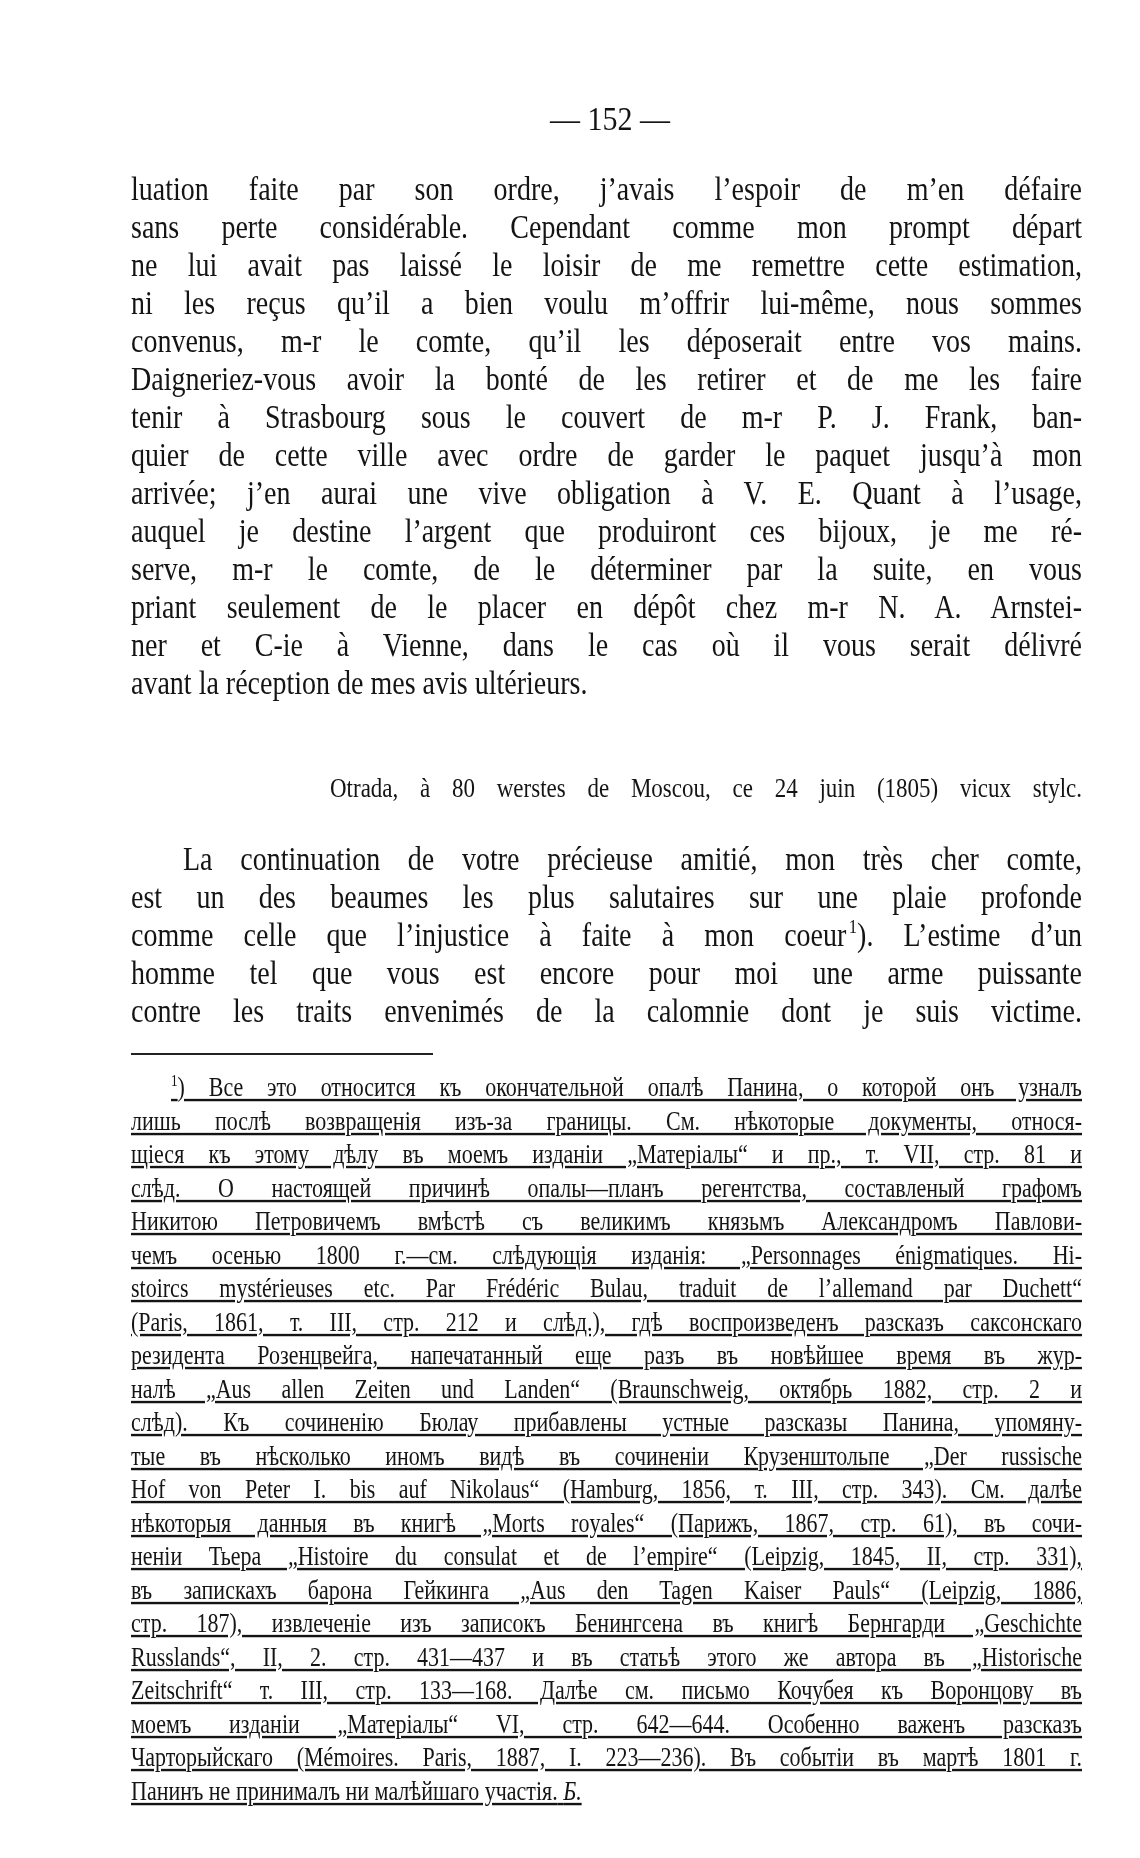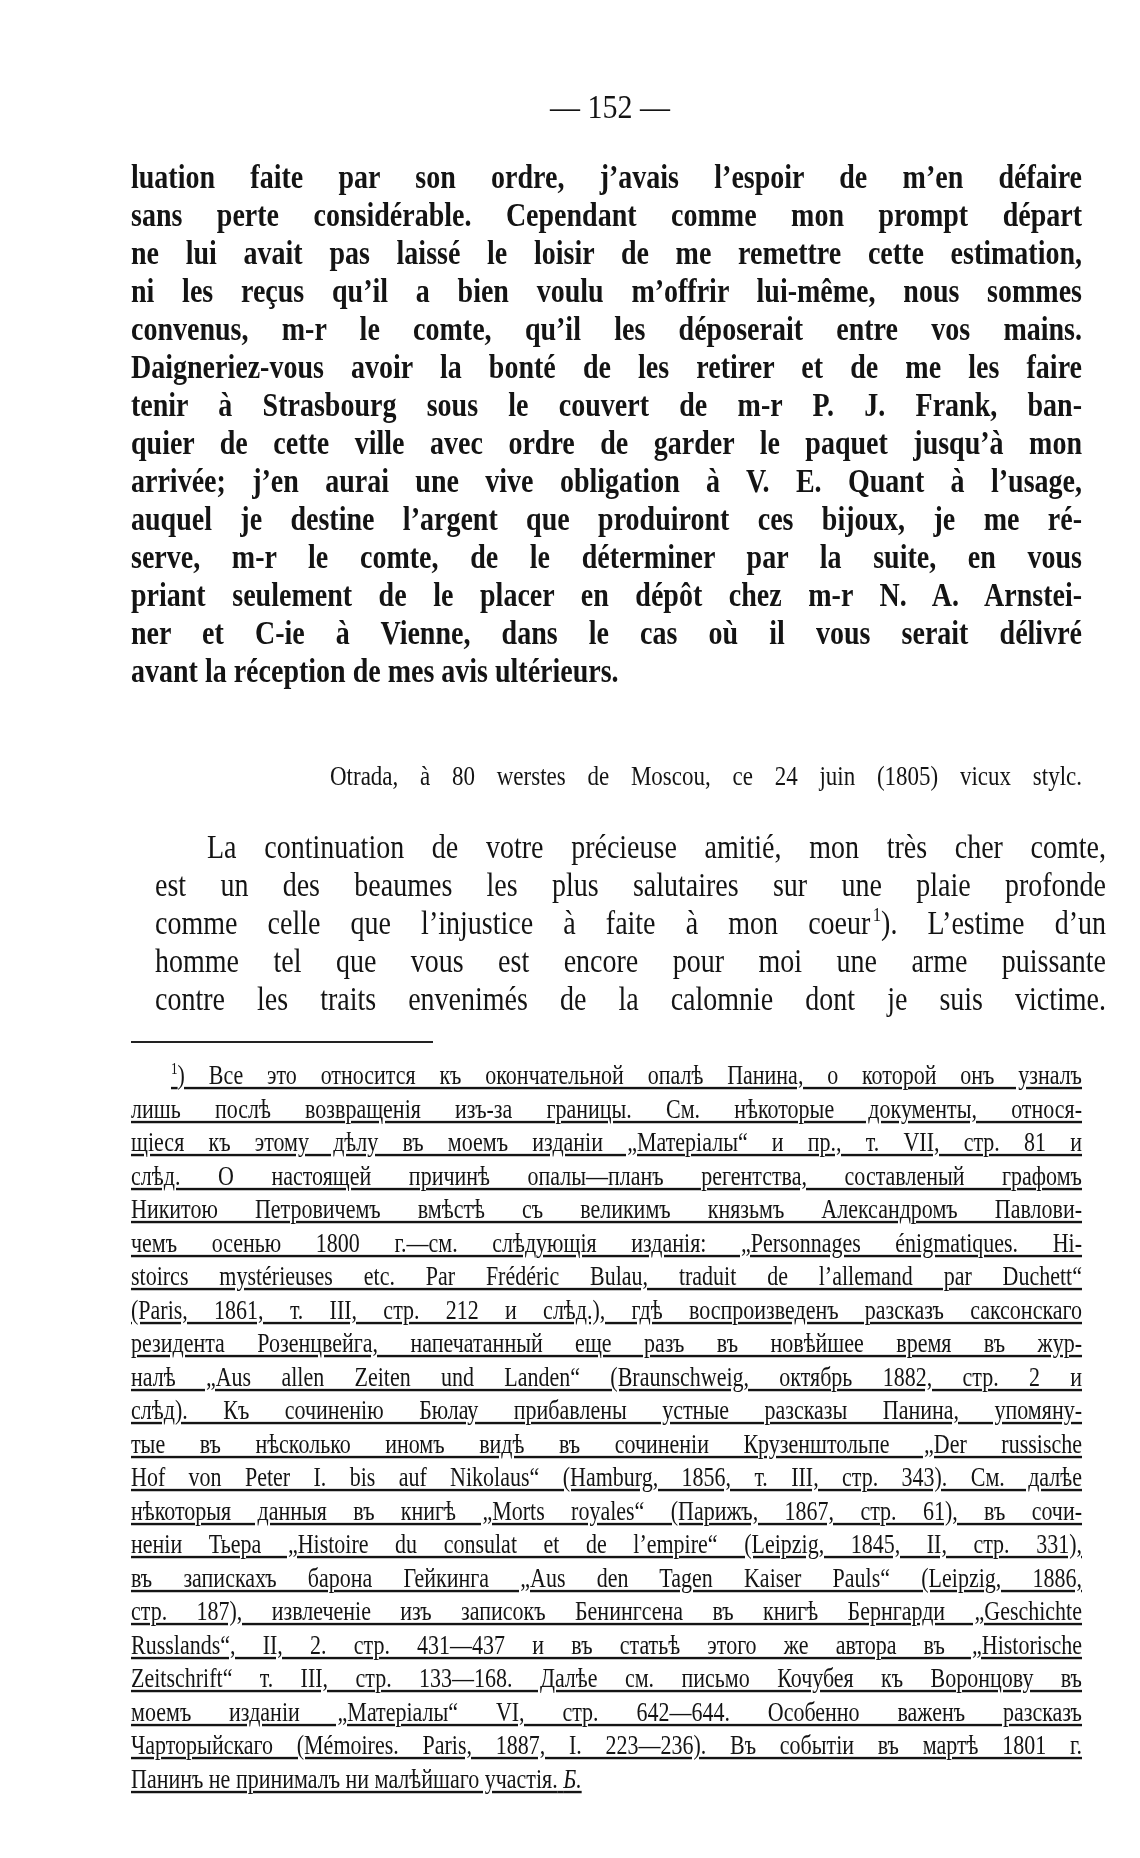--- a/index.html
+++ b/index.html
@@ -1,17 +1,17 @@
 <!DOCTYPE html>
 <html><head>
 <meta charset="utf-8">
 <style>
   html, body { margin: 0; padding: 0; background: #ffffff; }
   body { width: 1140px; height: 1858px; position: relative; overflow: hidden; color: #141414; }
-  .page { position: absolute; left: 0; top: 4px; width: 1140px; height: 1318px; background: #ffffff; }
+  .page { position: absolute; left: 0; top: 16px; width: 1140px; height: 1318px; background: #ffffff; }
   .page-number {
     position: absolute; left: 520px; top: 82px; width: 180px; text-align: center;
     font-family: "Liberation Serif", "DejaVu Serif", serif; font-size: 30px; line-height: 40px;
     transform: scaleY(1.15);
   }
   .block { position: absolute; left: 131px; width: 951px; }
   .line {
     display: block; width: 951px; white-space: nowrap; overflow: visible;
     font-family: "Liberation Serif", "DejaVu Serif", serif;
     text-align: justify; text-align-last: justify;
@@ -30,40 +30,40 @@
   sup { font-size: 0.6em; line-height: 0; vertical-align: super; }
   .ital { font-style: italic; }
 </style>
 </head>
 <body>
 
 <div class="page">
 
   <div class="page-number">— 152 —</div>
 
-  <div class="block body" style="top:154px;font-weight:bold;">
+  <div class="block body" style="top:154px;">
     <div class="line">luation faite par son ordre, j’avais l’espoir de m’en défaire</div>
     <div class="line">sans perte considérable. Cependant comme mon prompt départ</div>
     <div class="line">ne lui avait pas laissé le loisir de me remettre cette estimation,</div>
     <div class="line">ni les reçus qu’il a bien voulu m’offrir lui-même, nous sommes</div>
     <div class="line">convenus, m-r le comte, qu’il les déposerait entre vos mains.</div>
     <div class="line">Daigneriez-vous avoir la bonté de les retirer et de me les faire</div>
     <div class="line">tenir à Strasbourg sous le couvert de m-r P. J. Frank, ban-</div>
     <div class="line">quier de cette ville avec ordre de garder le paquet jusqu’à mon</div>
     <div class="line">arrivée; j’en aurai une vive obligation à V. E. Quant à l’usage,</div>
     <div class="line">auquel je destine l’argent que produiront ces bijoux, je me ré-</div>
     <div class="line">serve, m-r le comte, de le déterminer par la suite, en vous</div>
     <div class="line">priant seulement de le placer en dépôt chez m-r N. A. Arnstei-</div>
     <div class="line">ner et C-ie à Vienne, dans le cas où il vous serait délivré</div>
     <div class="line last">avant la réception de mes avis ultérieurs.</div>
   </div>
 
   <div class="dateline">Otrada, à 80 werstes de Moscou, ce 24 juin (1805) vicux stylc.</div>
 
-  <div class="block body" style="top:824px;margin-left:24px;">
+  <div class="block body" style="top:824px;">
     <div class="line indent">La continuation de votre précieuse amitié, mon très cher comte,</div>
     <div class="line">est un des beaumes les plus salutaires sur une plaie profonde</div>
     <div class="line"><span>comme celle que l’injustice à faite à mon coeur</span> <sup>1</sup><span>). L’estime d’un</span></div>
     <div class="line">homme tel que vous est encore pour moi une arme puissante</div>
     <div class="line">contre les traits envenimés de la calomnie dont je suis victime.</div>
   </div>
 
   <div class="rule"></div>
 
   <div class="block fn" style="top:1055px;text-decoration:underline;">

